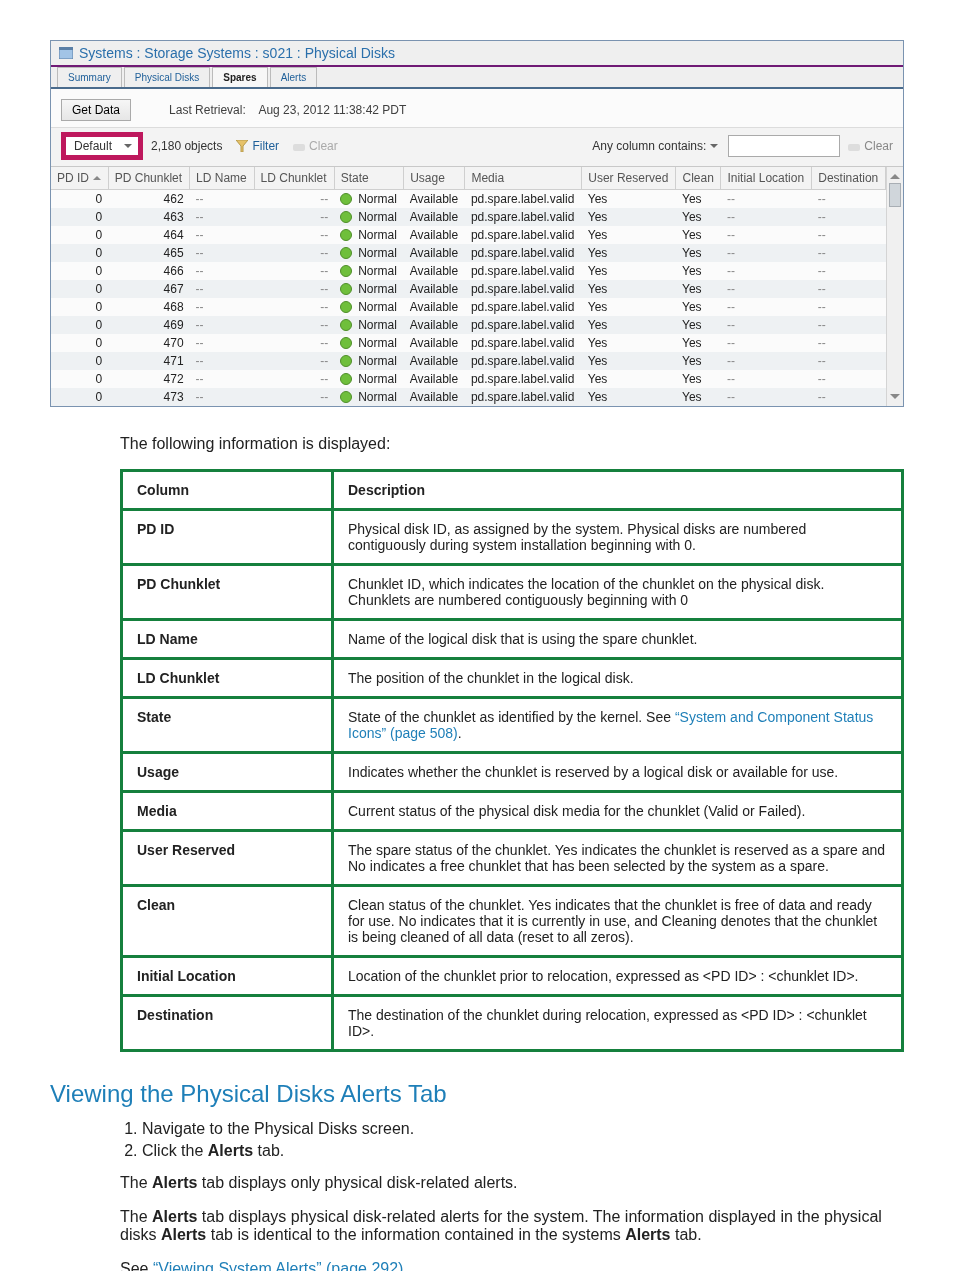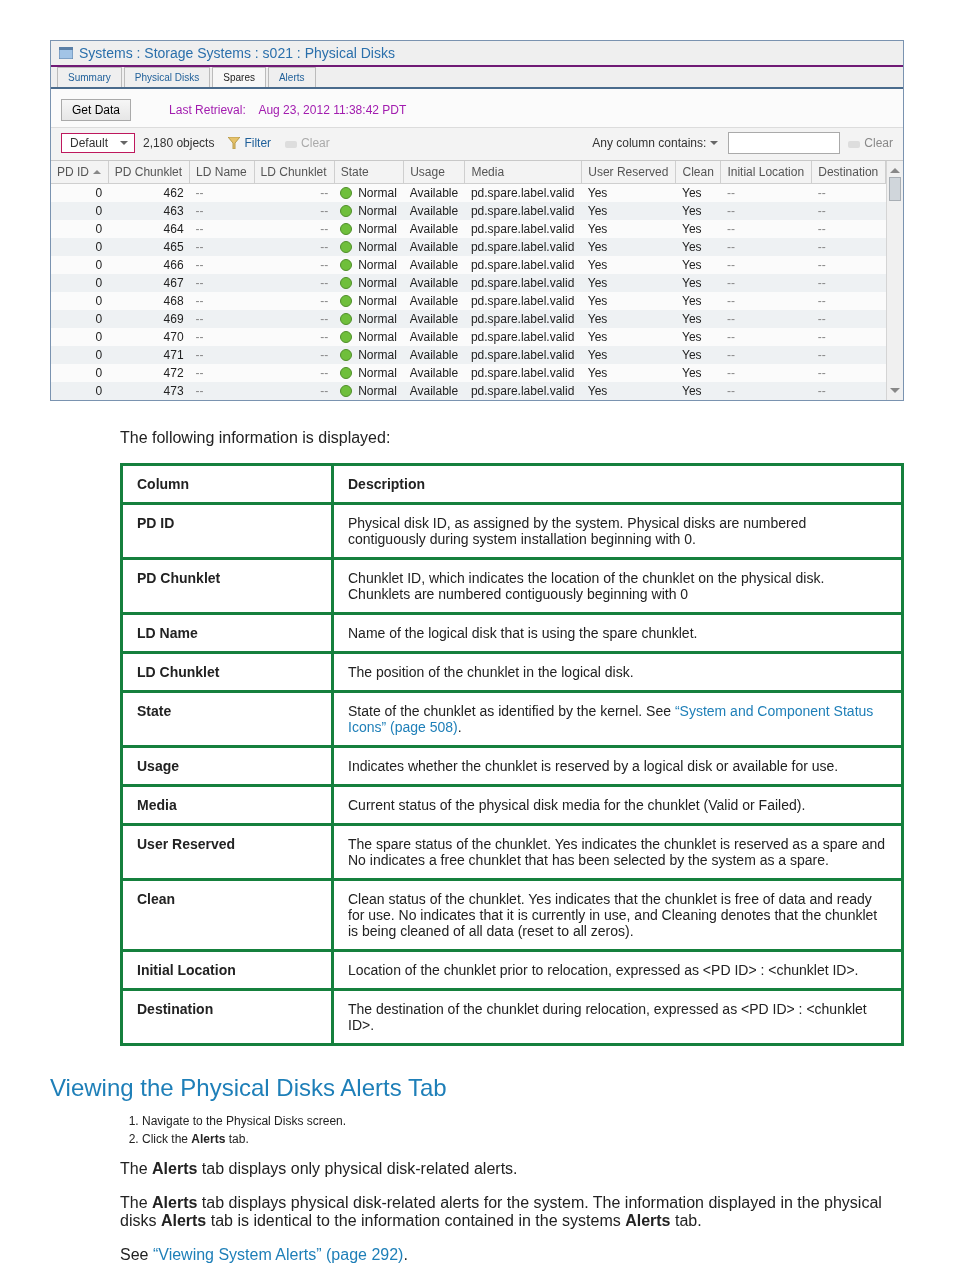--- a/index.html
+++ b/index.html
@@ -40,55 +40,55 @@
     font-size: 10px;
     color: #1e5f99;
     background: #efefef;
     border: 1px solid #bbb;
     border-bottom: none;
     margin-right: 2px;
     cursor: pointer;
   }
   .tab.active {
     background: #f7f7f7;
-    font-weight: normal;
+    font-weight: bold;
     color: #222;
   }
 
   .toolbar {
     display: flex;
     align-items: center;
     padding: 10px 10px 6px 10px;
     font-size: 12px;
     color: #333;
     gap: 20px;
   }
   .btn {
     background: linear-gradient(#f6f6f6, #e6e6e6);
     border: 1px solid #aaa;
     padding: 3px 10px;
     font-size: 12px;
     cursor: pointer;
   }
-  .toolbar .lastret { margin-left: 18px; color: #a21caf; }
+  .toolbar .lastret { margin-left: 18px; color: #404040; }
 
   .toolbar2 {
     display: flex;
     align-items: center;
     padding: 4px 10px 6px 10px;
     font-size: 12px;
     color: #333;
     border-top: 1px solid #dcdcdc;
     border-bottom: 1px solid #c8c8c8;
     background: #f3f3f3;
     gap: 0;
   }
   .dd {
     background: #fff;
-    border: 1px solid #be185d;
+    border: 5px solid #be185d;
     padding: 2px 26px 2px 8px;
     position: relative;
     margin-right: 8px;
   }
   .dd::after {
     content: "";
     position: absolute;
     right: 6px; top: 7px;
     border: 4px solid transparent;
     border-top-color: #666;
@@ -208,21 +208,21 @@
   a.doclink { color: #1e7fb8; text-decoration: none; }
 
   h2.section {
     font-size: 24px;
     font-weight: normal;
     color: #1e7fb8;
     margin: 0 0 12px -70px;
   }
 
   ol.steps { margin: 0 0 14px 0; padding-left: 22px; }
-  ol.steps li { font-size: 12px; margin-bottom: 4px; }
+  ol.steps li { font-size: 16px; margin-bottom: 4px; }
 
 </style>
 </head>
 <body>
 
 <div class="panel">
 
   <div class="breadcrumb">
     <svg width="14" height="12">
         <rect x="0" y="0" width="14" height="12" fill="#a2c4e6" stroke="#5a7fa6"></rect>

